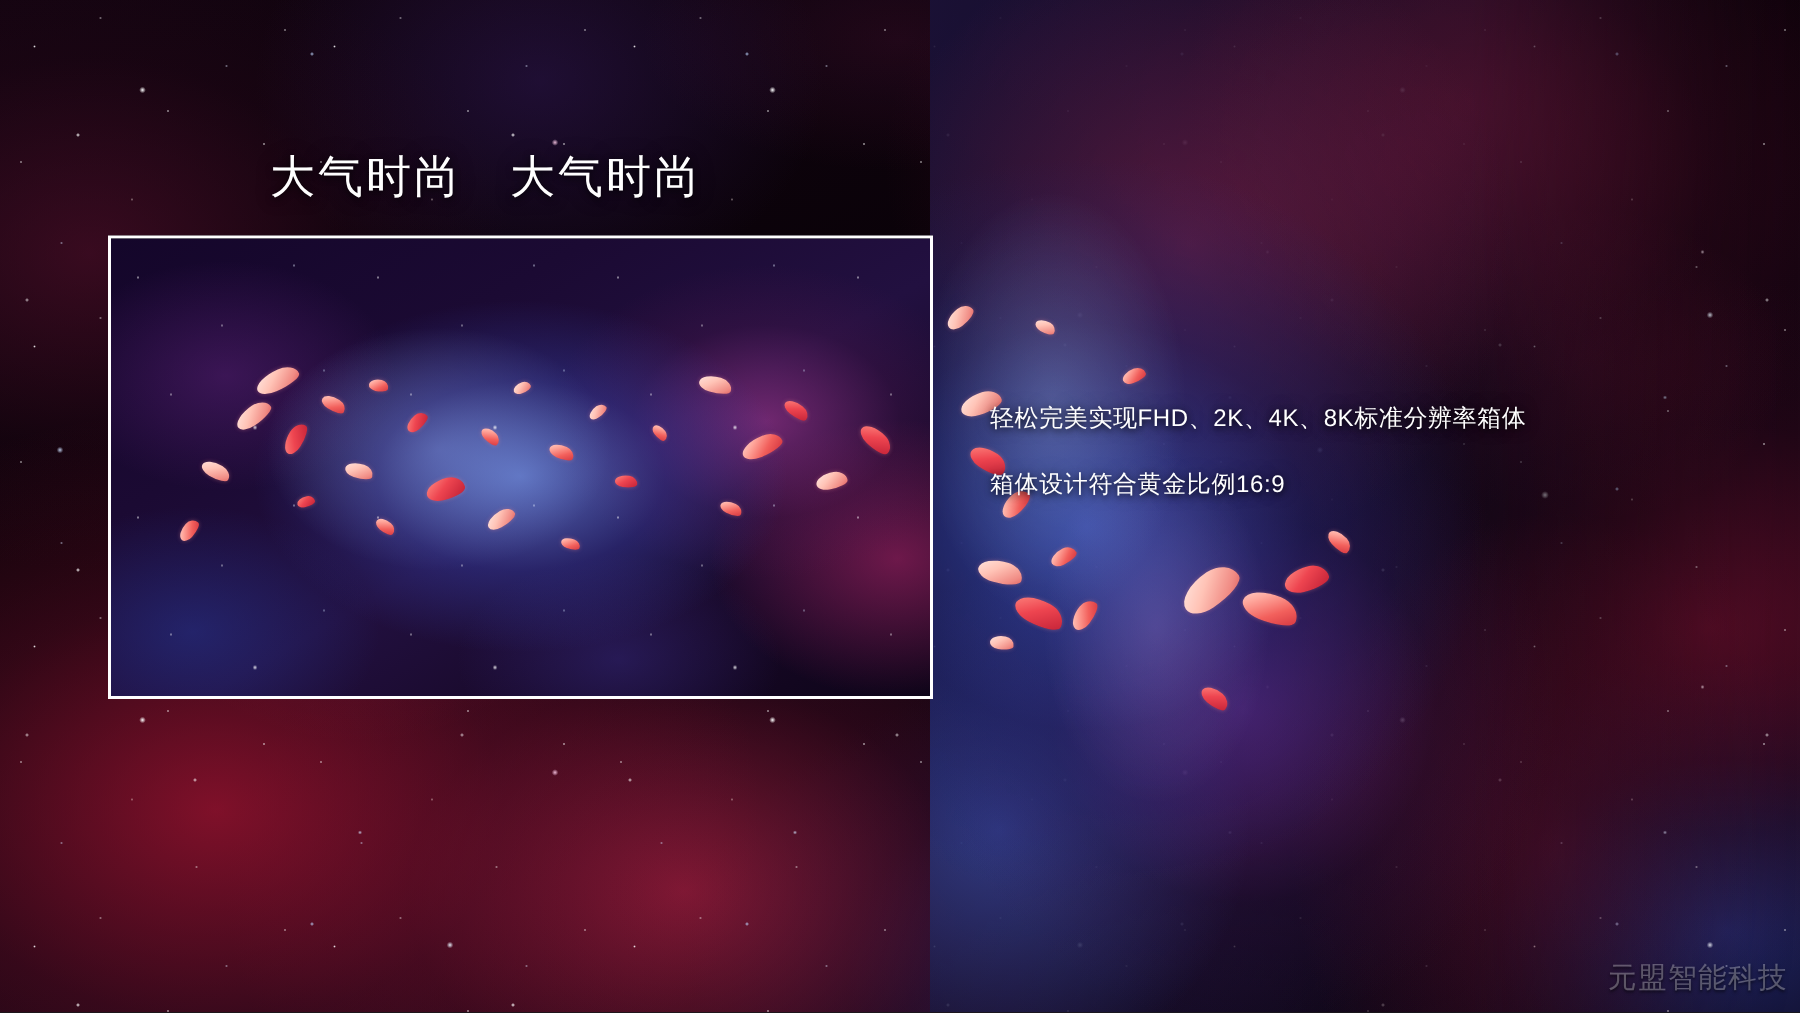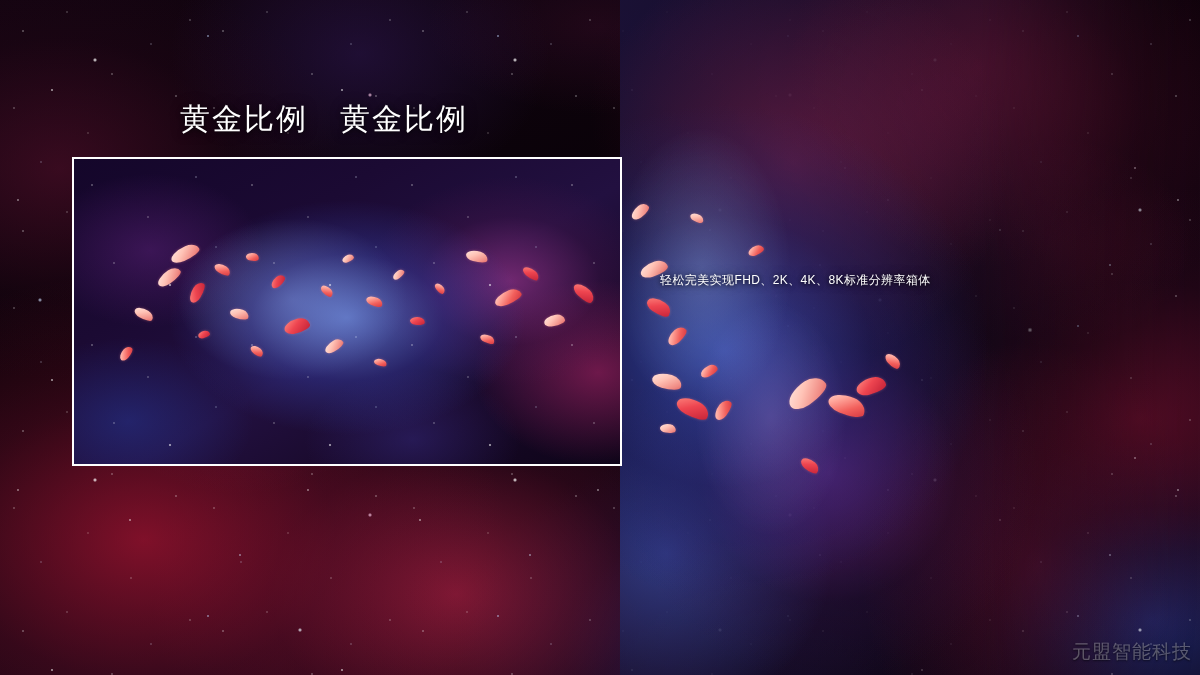--- a/index.html
+++ b/index.html
@@ -179,21 +179,21 @@
     white-space: pre;
     text-shadow: 0 1px 5px rgba(0,0,0,0.72), 0 0 14px rgba(0,0,0,0.45);
     font-weight: 400;
   }
   #body-text {
     position: absolute;
     left: 660px; top: 258px;
     width: 500px;
   }
   #body-text .line {
-    font-size: 12px;
+    font-size: 16px;
     line-height: 44px;
     color: #ffffff;
     white-space: nowrap;
     letter-spacing: 0.4px;
     text-shadow: 0 1px 4px rgba(0,0,0,0.78), 0 0 10px rgba(0,0,0,0.50);
   }
   #watermark {
     position: absolute;
     right: 8px; bottom: 10px;
     font-size: 19px;
@@ -262,21 +262,22 @@
         <div class="petal" style="left: 420px; top: 132px; width: 28px; height: 13px; transform: rotate(-22deg);"></div>
         <div class="petal deep" style="left: 448px; top: 110px; width: 18px; height: 9px; transform: rotate(38deg);"></div>
         <div class="petal pale" style="left: 470px; top: 156px; width: 21px; height: 11px; transform: rotate(-10deg);"></div>
         <div class="petal" style="left: 406px; top: 176px; width: 15px; height: 8px; transform: rotate(26deg);"></div>
         <div class="petal deep" style="left: 498px; top: 128px; width: 24px; height: 12px; transform: rotate(44deg);"></div>
         <div class="petal pale" style="left: 82px; top: 112px; width: 26px; height: 12px; transform: rotate(-34deg);"></div>
         <div class="petal" style="left: 300px; top: 200px; width: 13px; height: 7px; transform: rotate(20deg);"></div>
       </div>
   </div>
 
-  <div id="title">黄金比例　黄金比例</div>
+  <div id="title">大气时尚　大气时尚</div>
 
   <div id="body-text">
     <div class="line">轻松完美实现FHD、2K、4K、8K标准分辨率箱体</div>
+    <div class="line">箱体设计符合黄金比例16:9</div>
   </div>
 
   <div id="watermark">元盟智能科技</div>
 
 </div>
 
 </body></html>

